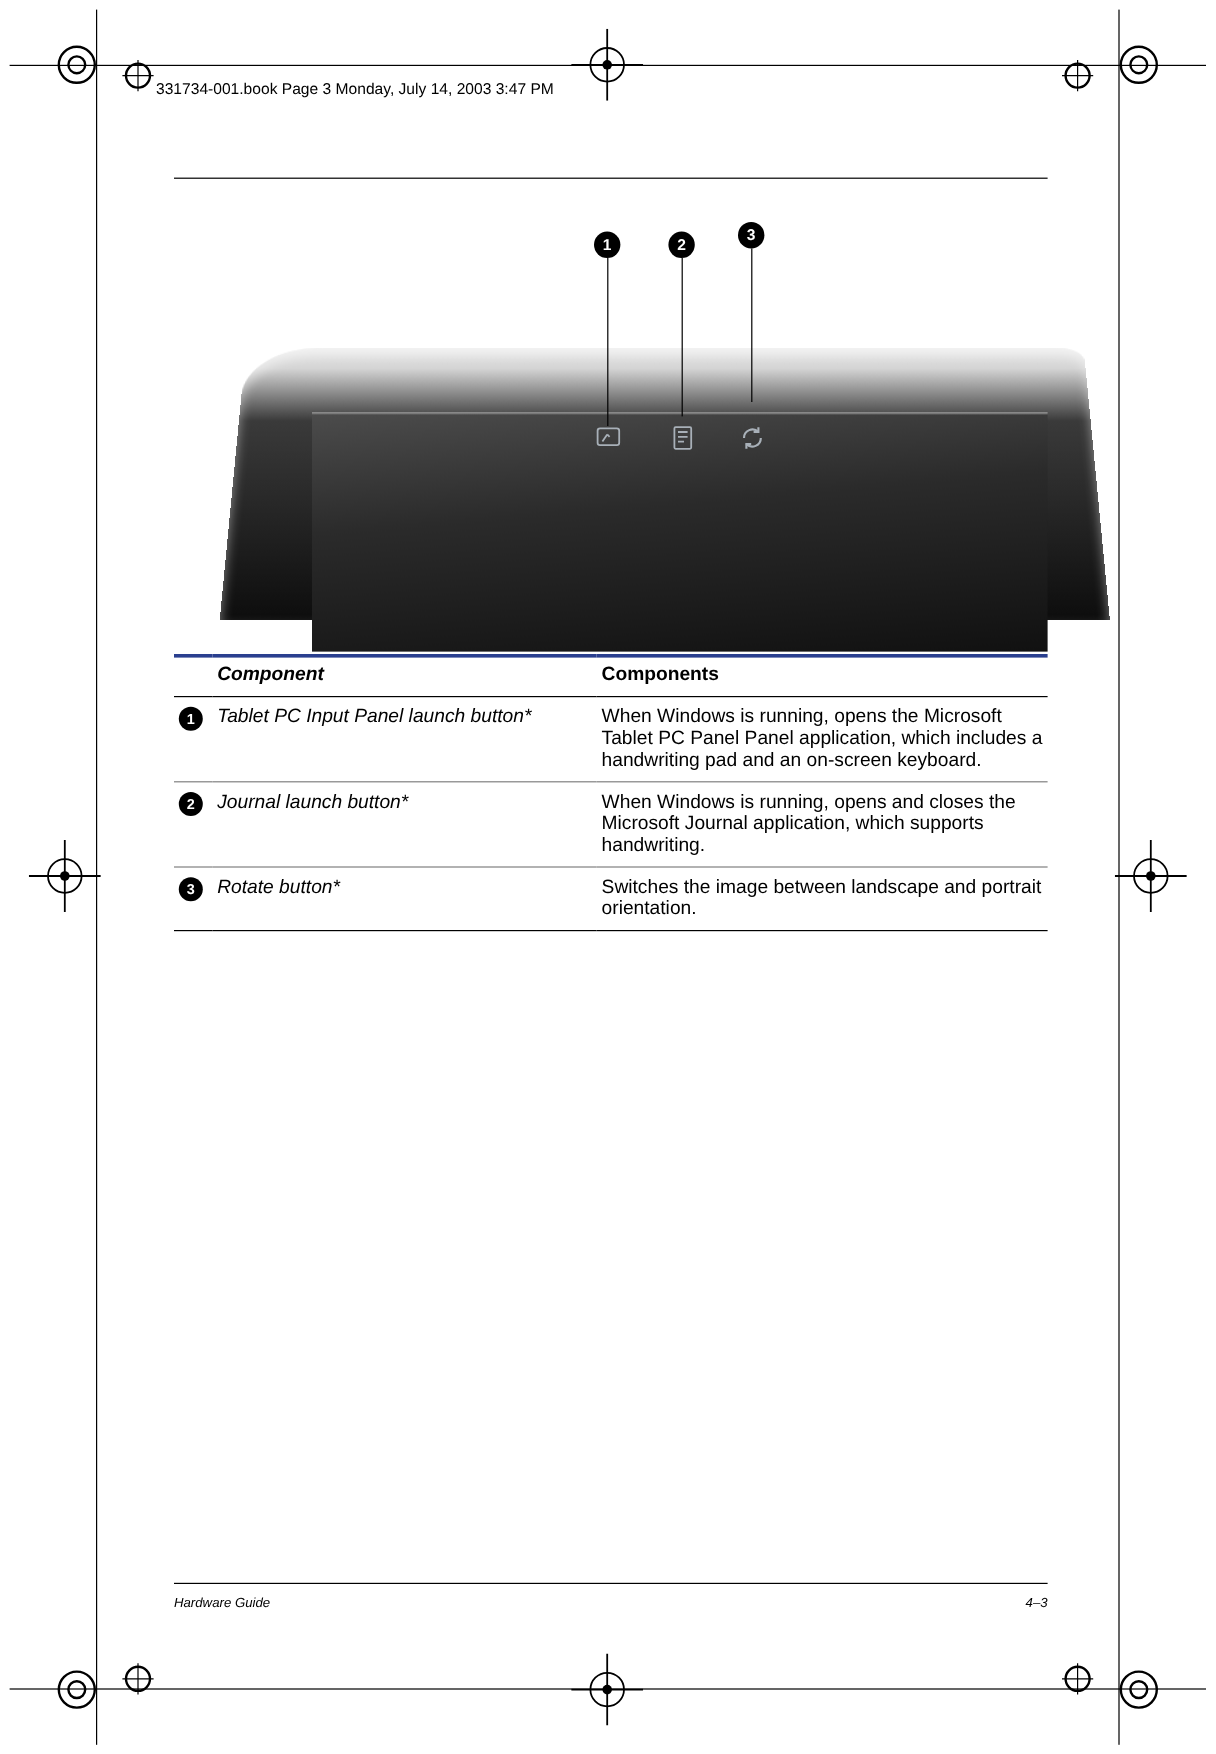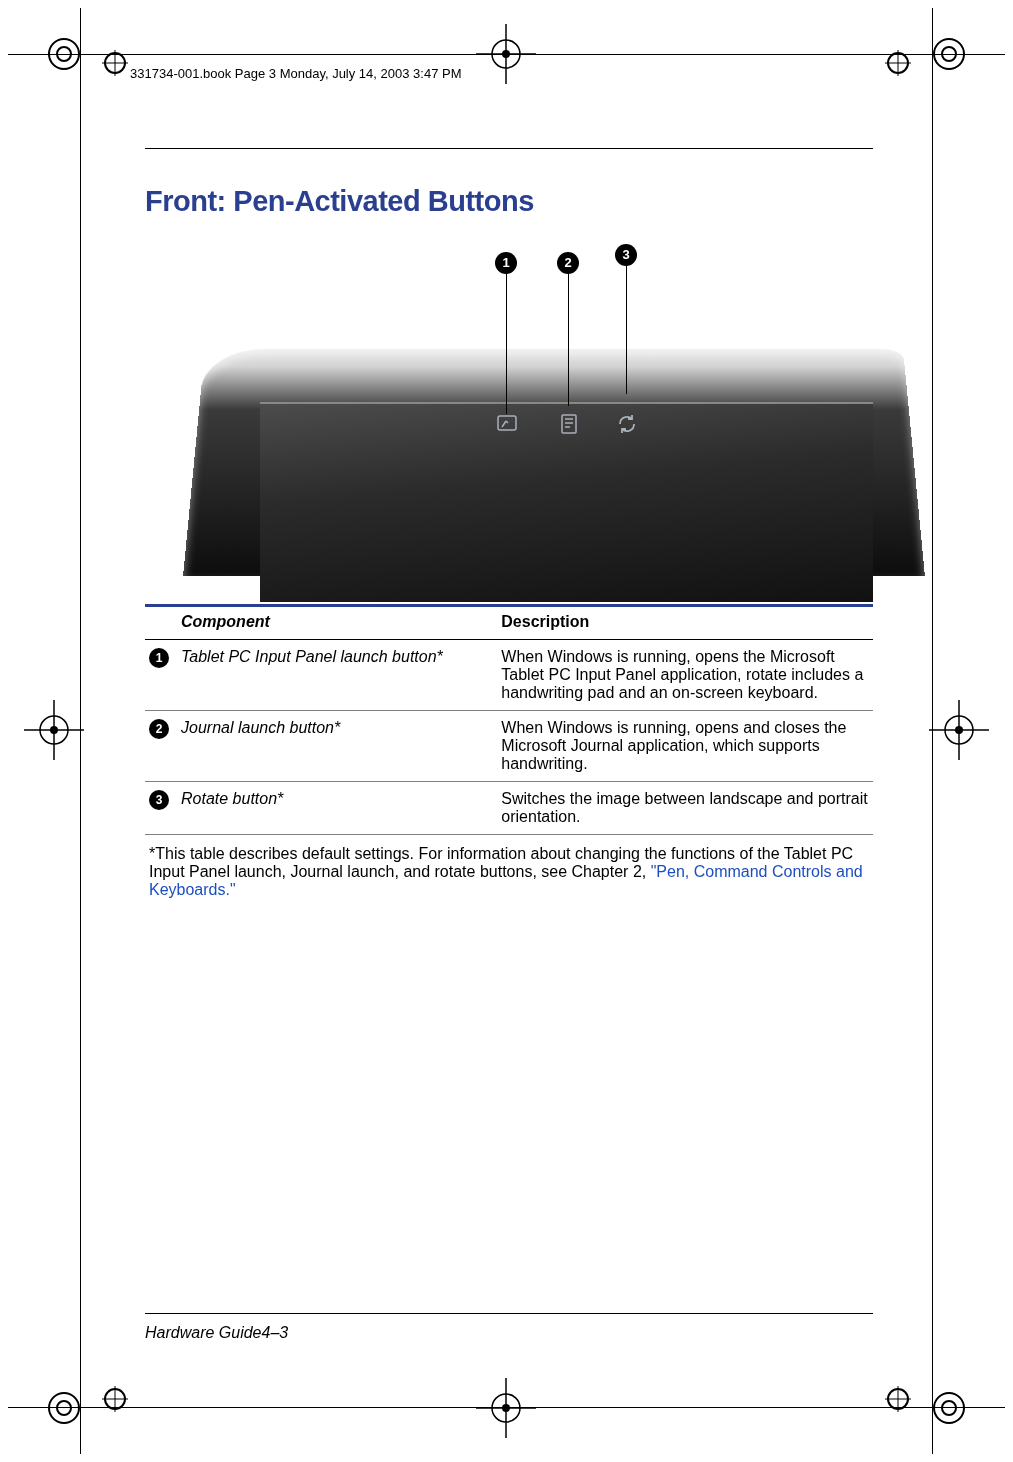--- a/index.html
+++ b/index.html
@@ -75,21 +75,21 @@
   .tbl tbody tr:last-of-type td { border-bottom: 1px solid #000; }
   .tbl .numcell { width: 32px; }
   .tbl .numcell .circ { display: inline-block; width: 20px; height: 20px; border-radius: 10px; background: #000; color: #fff; text-align: center; line-height: 20px; font-size: 12px; font-weight: bold; }
   .tbl .compcell { width: 44%; font-style: italic; }
   .footnote-row td { border-bottom: none !important; padding-top: 10px; }
   a.xref { color: #1b4fc0; text-decoration: none; }
 
   
   .footer { position: absolute; left: 0; right: 0; bottom: 0; }
   .footer-rule { border-top: 1px solid #000; margin-bottom: 10px; }
-  .footer-row { display: flex; font-style: italic; font-size: 16px; font-family: "Arial Narrow", Arial, sans-serif; }
+  .footer-row { display: flex; justify-content: space-between; font-style: italic; font-size: 11px; font-family: "Arial Narrow", Arial, sans-serif; }
 </style>
 </head>
 <body>
 
 <div class="page">
 
   <div class="frame-outer"></div>
   <div class="frame-htop"></div>
   <div class="frame-hbot"></div>
 
@@ -180,21 +180,20 @@
         <line x1="2" y1="15" x2="28" y2="15" stroke="#000"></line>
       </svg>
   </div>
 
   <div class="printer-header">331734-001.book  Page 3  Monday, July 14, 2003  3:47 PM</div>
 
   <div class="content">
 
     <div class="running-rule"></div>
 
-    <h1 class="section-title">Front: Pen-Activated Buttons</h1>
 
     <div class="figure">
       <div class="tablet-body"></div>
       <div class="tablet-screen"></div>
 
       <div class="callout co1">
         <div class="bubble">1</div>
         <div class="lead"></div>
       </div>
       <div class="callout co2">
@@ -228,43 +227,38 @@
             <polyline points="7 21 7 17 11 17"></polyline>
           </svg>
       </div>
     </div>
 
     <table class="tbl">
       <thead>
         <tr>
           <th class="numcell"></th>
           <th class="compcell">Component</th>
-          <th>Description</th>
+          <th>Components</th>
         </tr>
       </thead>
       <tbody>
         <tr>
           <td class="numcell"><span class="circ">1</span></td>
           <td class="compcell">Tablet PC Input Panel launch button*</td>
-          <td>When Windows is running, opens the Microsoft Tablet PC Input Panel application, rotate includes a handwriting pad and an on-screen keyboard.</td>
+          <td>When Windows is running, opens the Microsoft Tablet PC Panel Panel application, which includes a handwriting pad and an on-screen keyboard.</td>
         </tr>
         <tr>
           <td class="numcell"><span class="circ">2</span></td>
           <td class="compcell">Journal launch button*</td>
           <td>When Windows is running, opens and closes the Microsoft Journal application, which supports handwriting.</td>
         </tr>
         <tr>
           <td class="numcell"><span class="circ">3</span></td>
           <td class="compcell">Rotate button*</td>
           <td>Switches the image between landscape and portrait orientation.</td>
-        </tr>
-        <tr class="footnote-row">
-          <td colspan="3">
-            <span>*This table describes default settings. For information about changing the functions of the Tablet PC Input Panel launch, Journal launch, and rotate buttons, see Chapter 2, </span><a href="#" class="xref">"Pen, Command Controls and Keyboards."</a>
-          </td>
         </tr>
       </tbody>
     </table>
 
     <div class="footer">
       <div class="footer-rule"></div>
       <div class="footer-row">
         <span>Hardware Guide</span>
         <span>4–3</span>
       </div>

